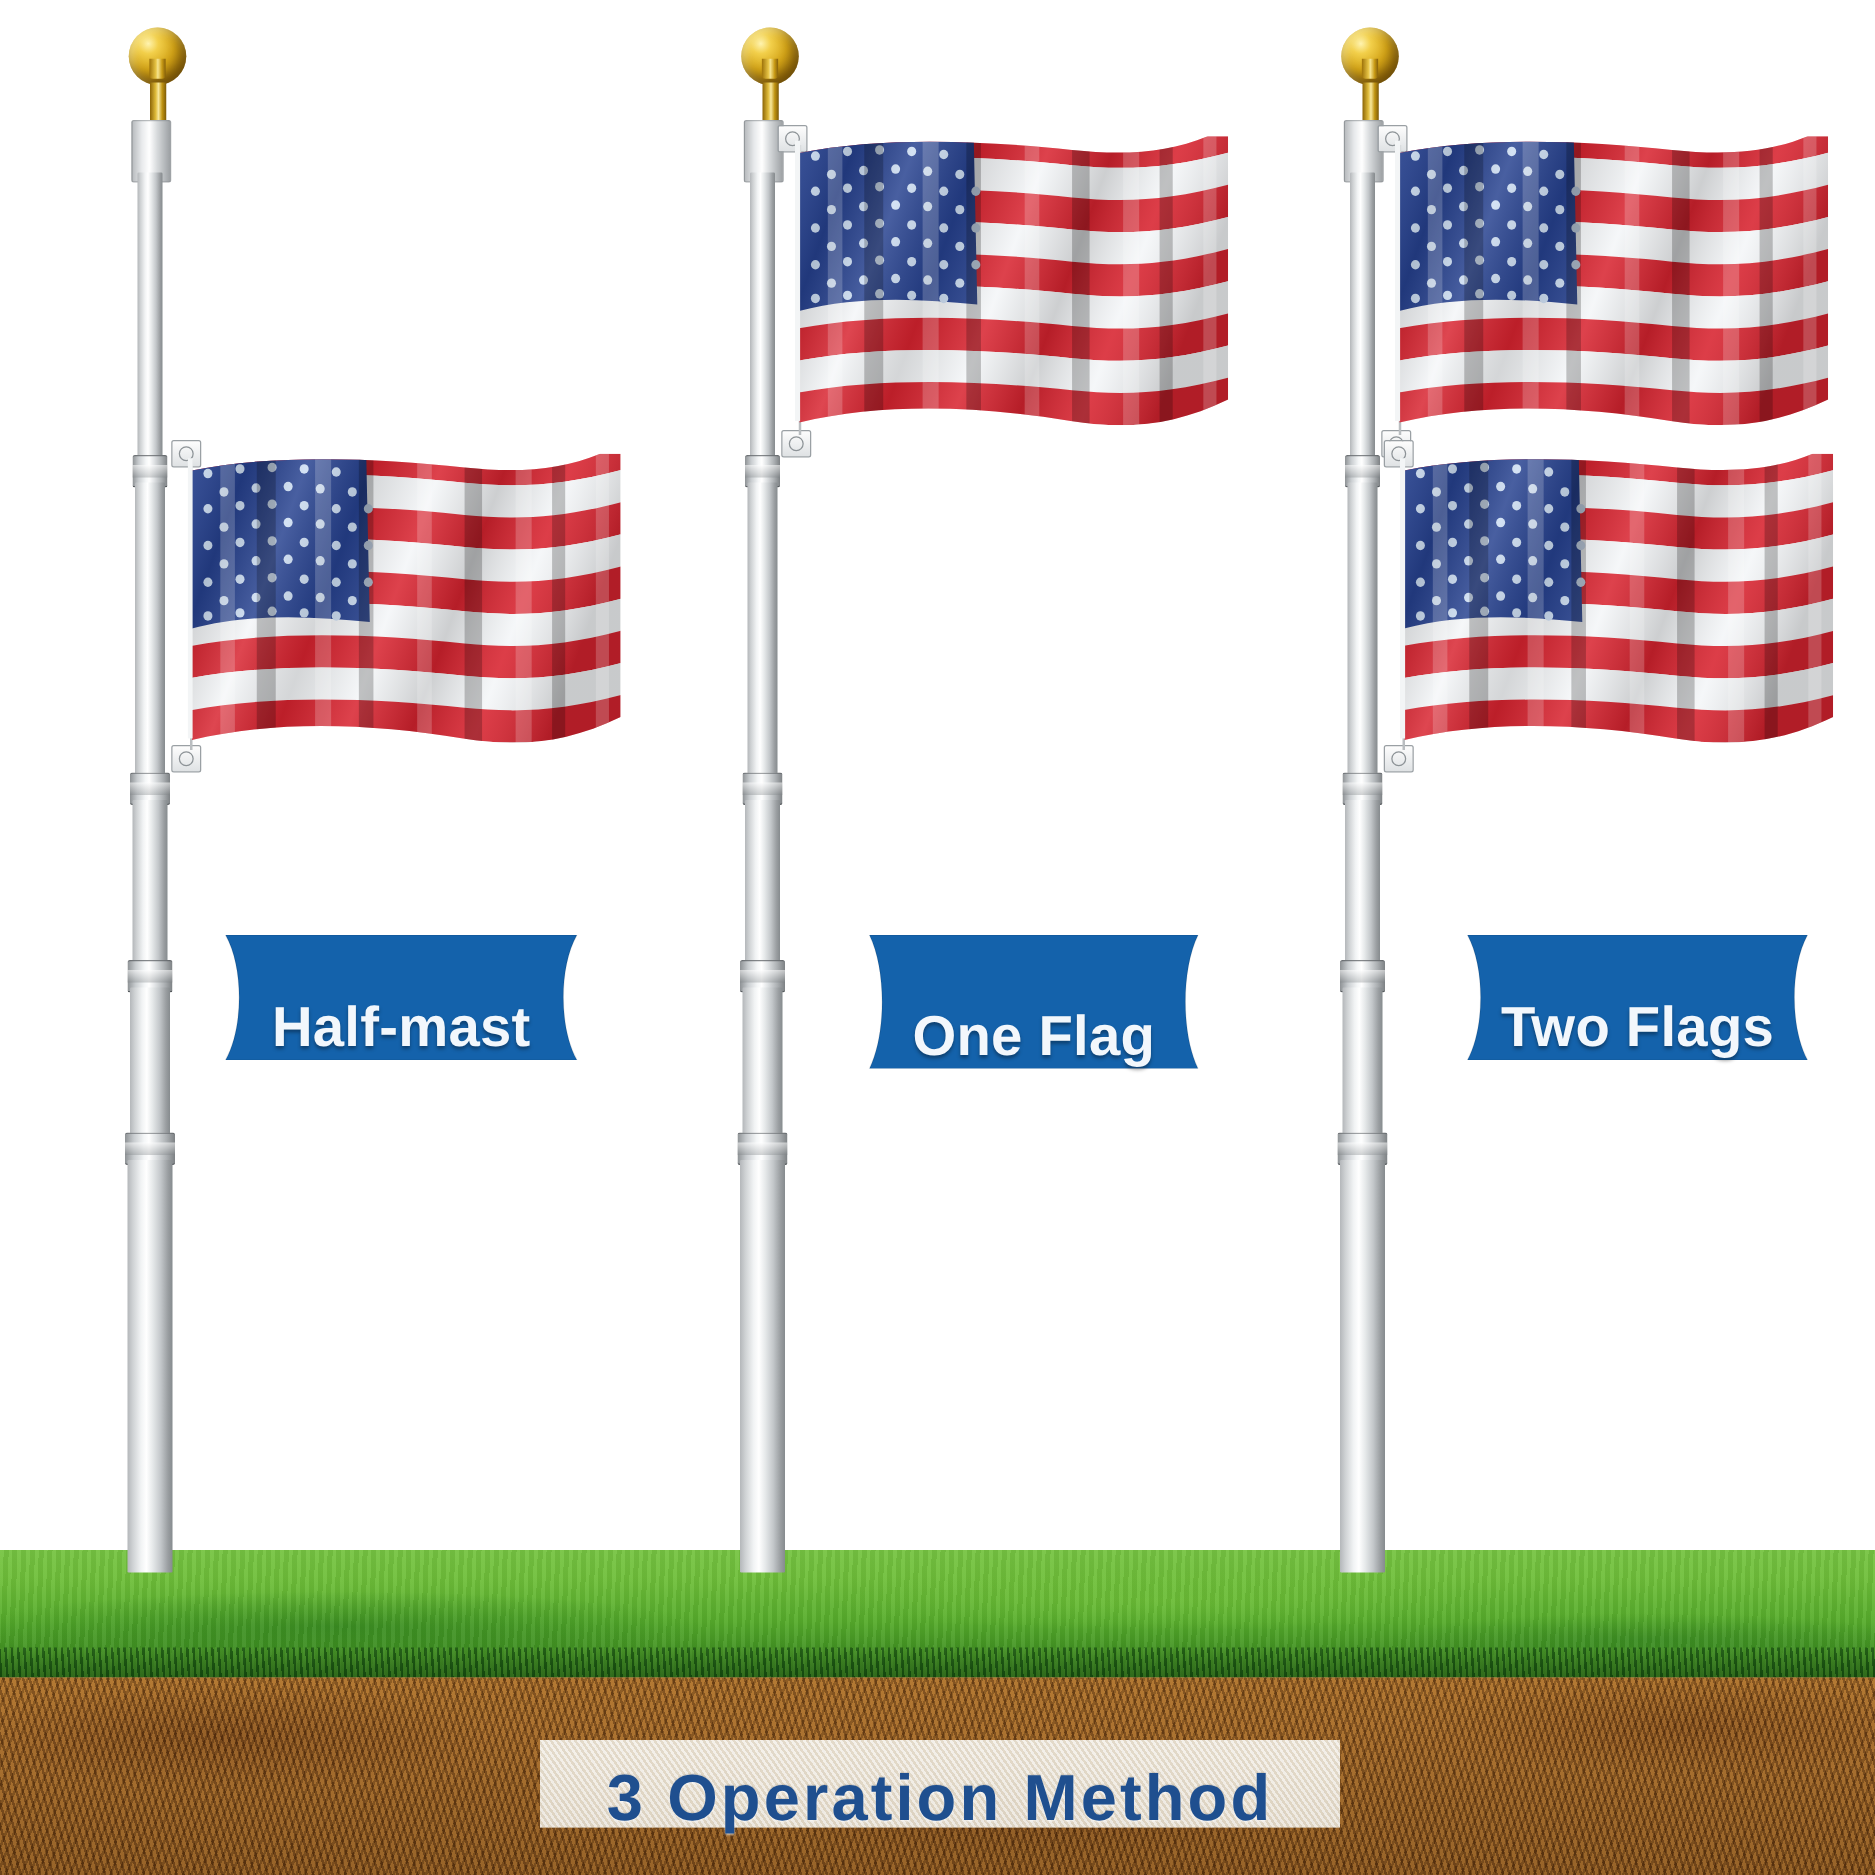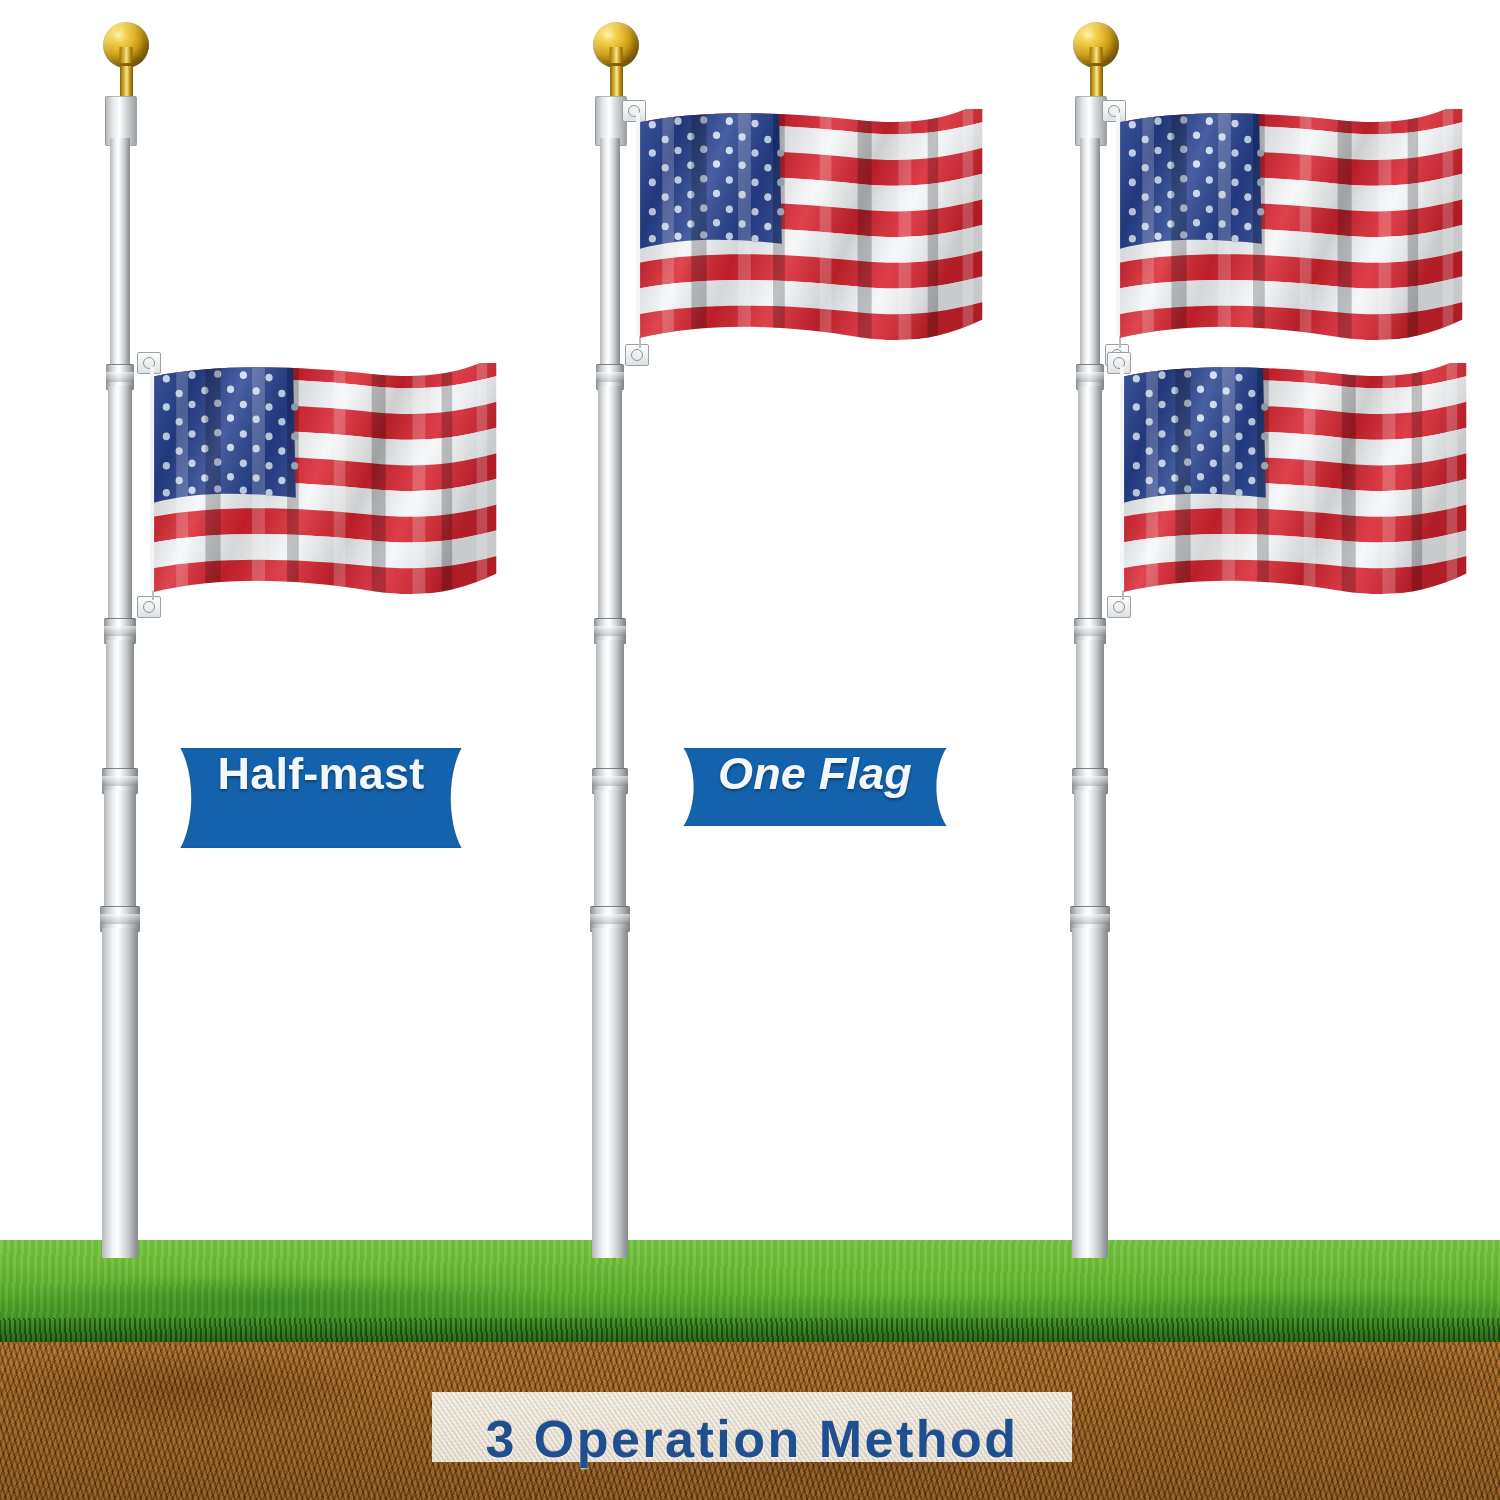--- a/index.html
+++ b/index.html
@@ -95,21 +95,21 @@
   .halyard{
     position:absolute;width:2px;
     background:linear-gradient(180deg,#d6d9db,#b9bdc0);
   }
 
   
   .flag{position:absolute;}
   .flag svg{display:block;width:100%;height:100%;}
 
   
-  .ribbon{position:absolute;display:flex;align-items:flex-start;justify-content:center;}
+  .ribbon{position:absolute;display:flex;align-items:flex-end;justify-content:center;}
   .ribbon svg{position:absolute;left:0;top:0;width:100%;height:100%;}
   .ribbon .rlabel{
     position:relative;z-index:2;
     color:#f2f7fc;font-size:45px;font-weight:bold;letter-spacing:.2px;
     text-shadow:0 2px 3px rgba(0,0,0,.35);
     white-space:nowrap;
   }
 
   
   .caption-band{
@@ -345,21 +345,21 @@
     <div class="clip" style="left:132px;top:100px;"></div>
     <div class="clip" style="left:135px;top:344px;"></div>
     <div class="halyard" style="left:149px;top:116px;height:232px;"></div>
 
     <div class="flag" style="left:146px;top:104px;width:350px;height:245px;">
       <svg viewBox="0 0 600 400" preserveAspectRatio="none">
         <use href="#us-flag" x="0" y="0" width="600" height="400"></use>
       </svg>
     </div>
 
-    <div class="ribbon" style="left:180px;top:748px;width:290px;height:78px;font-style:italic;">
+    <div class="ribbon" style="left:192px;top:748px;width:290px;height:107px;">
       <svg viewBox="0 0 300 100" preserveAspectRatio="none">
         <use href="#ribbon-shape" x="0" y="0" width="300" height="100"></use>
       </svg>
       <span class="rlabel">One Flag</span>
     </div>
   </div>
 
   <div class="pole-group" style="left:970px;top:0;width:530px;height:1300px;">
 
     <div class="finial" style="left:103px;top:22px;"></div>
@@ -401,19 +401,25 @@
     <div class="clip" style="left:137px;top:352px;"></div>
     <div class="clip" style="left:137px;top:596px;"></div>
     <div class="halyard" style="left:152px;top:368px;height:232px;"></div>
 
     <div class="flag" style="left:150px;top:358px;width:350px;height:245px;">
       <svg viewBox="0 0 600 400" preserveAspectRatio="none">
         <use href="#us-flag" x="0" y="0" width="600" height="400"></use>
       </svg>
     </div>
 
+    <div class="ribbon" style="left:190px;top:748px;width:300px;height:100px;">
+      <svg viewBox="0 0 300 100" preserveAspectRatio="none">
+        <use href="#ribbon-shape" x="0" y="0" width="300" height="100"></use>
+      </svg>
+      <span class="rlabel">Two Flags</span>
+    </div>
   </div>
 
   <div class="caption-band">
     <span class="caption-text">3  Operation  Method</span>
   </div>
 
 </div>
 
 </body></html>

